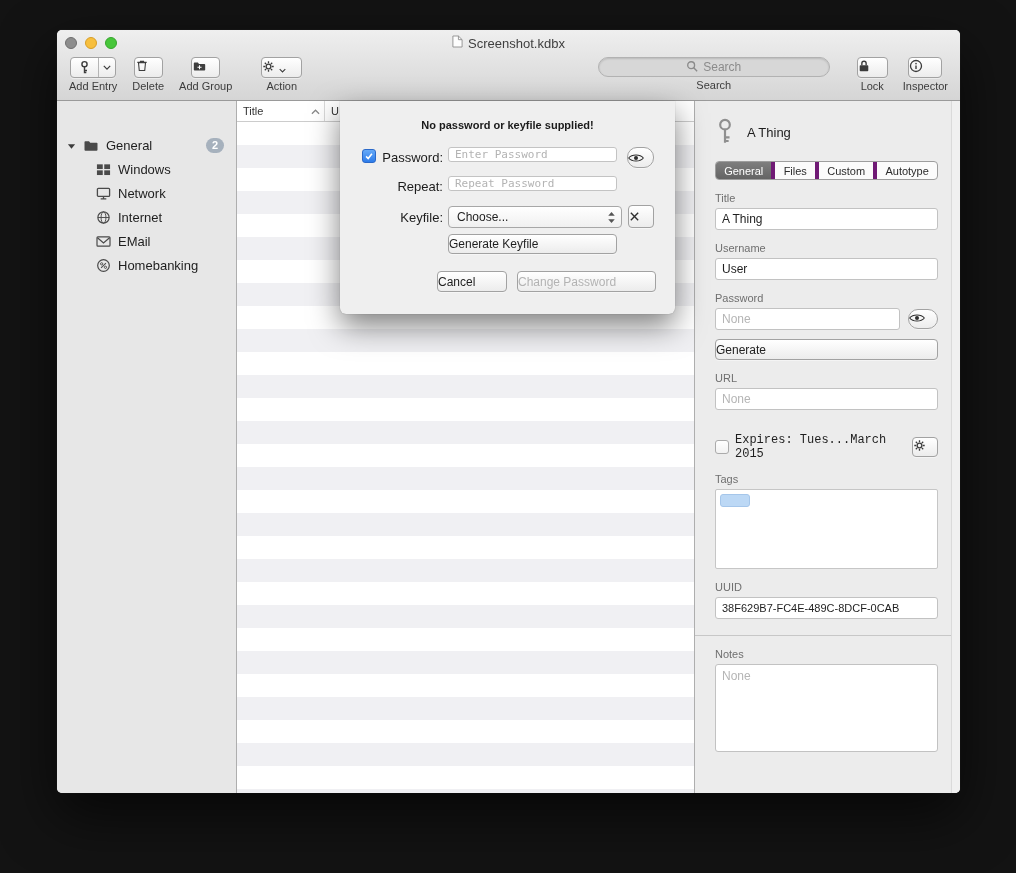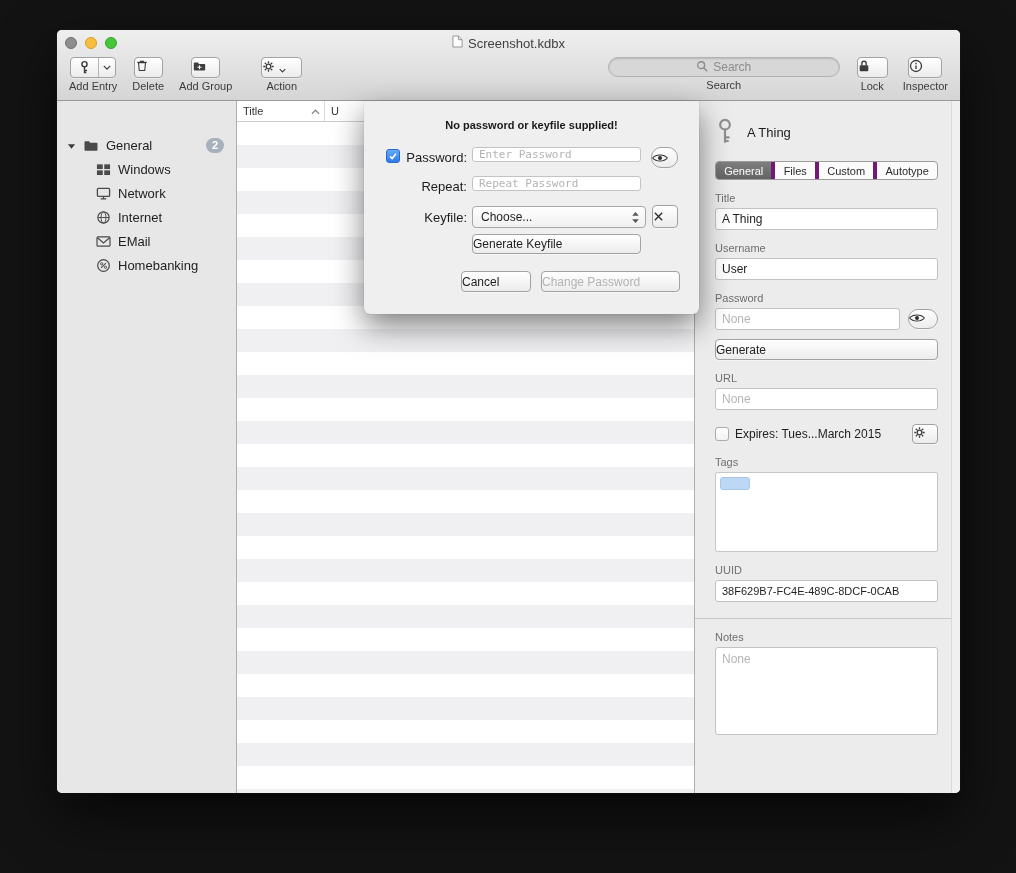--- a/index.html
+++ b/index.html
@@ -96,34 +96,33 @@
     background:#fff; border:1px solid #c2c2c2; border-radius:3px;
     height:22px; font-size:12px; font-family:"Liberation Sans",sans-serif;
     padding:0 6px; color:#1f1f1f; width:100%; outline:none;
   }
   .field::placeholder { color:#b5b5b5; }
   textarea.field { height:88px; resize:none; padding-top:4px; font-size:12px; }
   .pw-row { display:flex; align-items:center; gap:8px; }
   .pw-row .field { flex:1; }
   .eye-btn { width:30px; height:20px; border-radius:10px; flex:none; }
   .gen-btn { width:100%; height:21px; margin-top:9px; font-size:12px; color:#222; border-radius:4px; }
-  .expires-row { display:flex; align-items:center; gap:6px; margin-top:14px; color:#1e1e1e; font-size:12px; }
+  .expires-row { display:flex; align-items:center; gap:6px; margin-top:23px; color:#1e1e1e; font-size:12px;font-family:Liberation Mono, monospace; }
   .cb { width:14px; height:14px; border:1px solid #ababab; border-radius:3px; background:linear-gradient(#fff,#f2f2f2); flex:none; }
   .gear-btn { margin-left:auto; width:26px; height:20px; border-radius:4px; flex:none; }
   .tags-box { height:80px; background:#fff; border:1px solid #c6c6c6; border-radius:2px; padding:4px; }
   .tag-chip { display:inline-block; width:30px; height:13px; background:#bcd8f5; border:1px solid #a5c6ea; border-radius:3px; }
   .uuid-field { font-size:11px; letter-spacing:0; }
   .insp-divider { height:1px; background:#c7c7c7; margin:16px -22px 0 -20px; }
 
   
   .sheet {
     position:absolute; left:283px; top:71px; width:335px; height:213px;
     background:#efefef; border-radius:0 0 6px 6px; z-index:10;
     box-shadow:0 12px 30px rgba(0,0,0,.5), 0 0 1px rgba(0,0,0,.35);
-    margin-left:24px;
   }
   .sheet-msg { position:absolute; top:18px; left:0; right:0; text-align:center; font-size:11px; font-weight:bold; color:#1a1a1a; }
   .s-label { position:absolute; width:103px; text-align:right; font-size:13px; color:#1c1c1c; }
   .s-field {
     position:absolute; height:15px; background:#fff; border:1px solid #c3c3c3; border-radius:3px;
     font-family:"DejaVu Sans Mono",monospace; font-size:11px; padding:0 6px; color:#222; outline:none;
   }
   .s-field::placeholder { color:#b3b3b3; }
   .s-check {
     position:absolute; left:22px; top:48px; width:14px; height:14px; border-radius:3px;
@@ -219,21 +218,21 @@
           <div class="search-field">
             <span><svg width="12" height="12" viewBox="0 0 14 14">
                   <circle cx="6" cy="6" r="4" fill="none" stroke="#8b8b8b" stroke-width="1.6"></circle>
                   <path d="M9 9l4 4" stroke="#8b8b8b" stroke-width="1.6"></path>
                 </svg></span>
             <span>Search</span>
           </div>
           <span class="tb-label">Search</span>
         </div>
 
-        <div class="tb-item" style="margin-left:2px">
+        <div class="tb-item" style="margin-left:12px">
           <div class="bezel" style="width:31px">
             <span><svg width="12" height="14" viewBox="0 0 14 16">
                   <rect x="2" y="7" width="10" height="7" rx="1" fill="#3c3c3c"></rect>
                   <path d="M4.5 7V5a2.5 2.5 0 0 1 5 0v2" fill="none" stroke="#3c3c3c" stroke-width="1.6"></path>
                 </svg></span>
           </div>
           <span class="tb-label">Lock</span>
         </div>
 
         <div class="tb-item" style="margin-right:2px">

